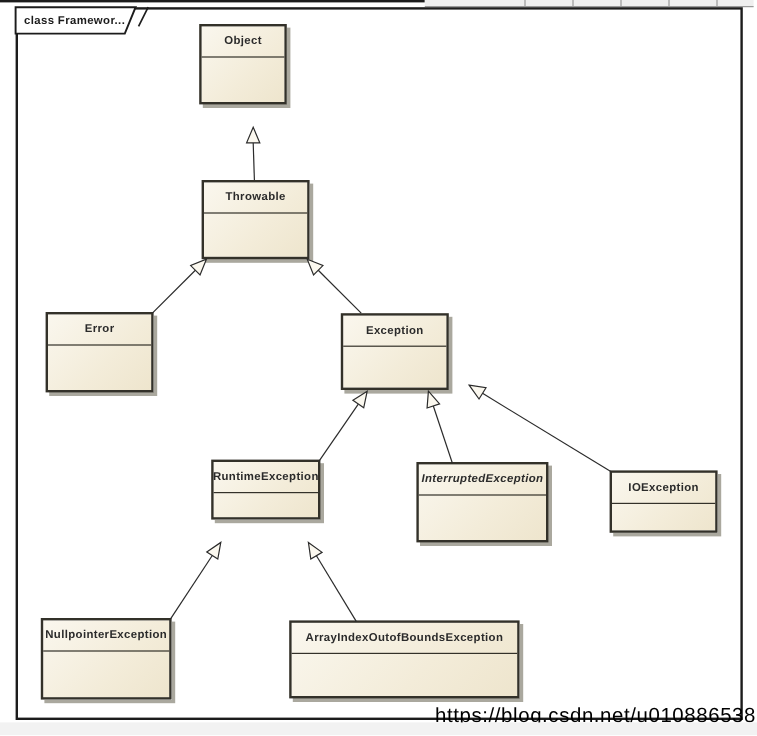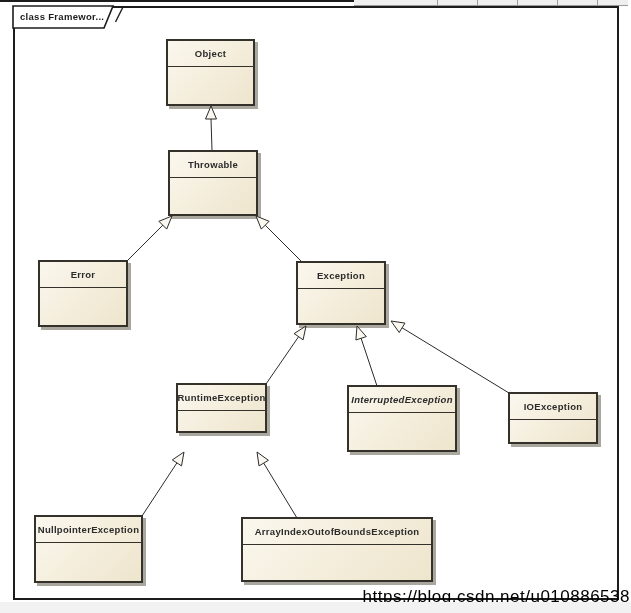--- a/index.html
+++ b/index.html
@@ -24,24 +24,24 @@
     background:linear-gradient(135deg,#faf7ee 0%,#f3ecd9 60%,#eee5cd 100%);
     box-shadow:3px 3px 0 0 #aaa89e;
     display:flex;flex-direction:column;
   }
   .uml-class .name{
     height:25px;flex:0 0 25px;border-bottom:1px solid #333129;
     display:flex;align-items:center;justify-content:center;
     font-size:9.5px;font-weight:bold;color:#2b2b2b;letter-spacing:.3px;white-space:nowrap;
   }
   .uml-class .body{flex:1 1 auto;}
-  #cls-object      {left:166px;top:39px; width:89px; height:67px;}
+  #cls-object      {left:166px;top:20px; width:73px; height:67px;}
   #cls-throwable   {left:168px;top:150px;width:90px; height:66px;}
   #cls-error       {left:38px; top:260px;width:90px; height:67px;}
-  #cls-exception   {left:296px;top:261px;width:90px; height:64px;}
+  #cls-exception   {left:284px;top:261px;width:90px; height:64px;}
   #cls-runtime     {left:176px;top:383px;width:91px; height:50px;}
   #cls-interrupted {left:347px;top:385px;width:110px;height:67px;font-style:italic;}
   #cls-io          {left:508px;top:392px;width:90px; height:52px;}
   #cls-nullpointer {left:34px; top:515px;width:109px;height:68px;gap:46px;}
   #cls-arrayindex  {left:241px;top:517px;width:192px;height:65px;}
   
   .overlay{position:absolute;left:0;top:0;width:631px;height:613px;pointer-events:none;}
   .overlay line{stroke:#2b2b2b;stroke-width:1;}
   .overlay polygon.arrowhead{fill:#fbf8ef;stroke:#2b2b2b;stroke-width:1;}
   .overlay polygon.tab-shape{fill:#ffffff;stroke:#1c1c1c;stroke-width:1.6;}

